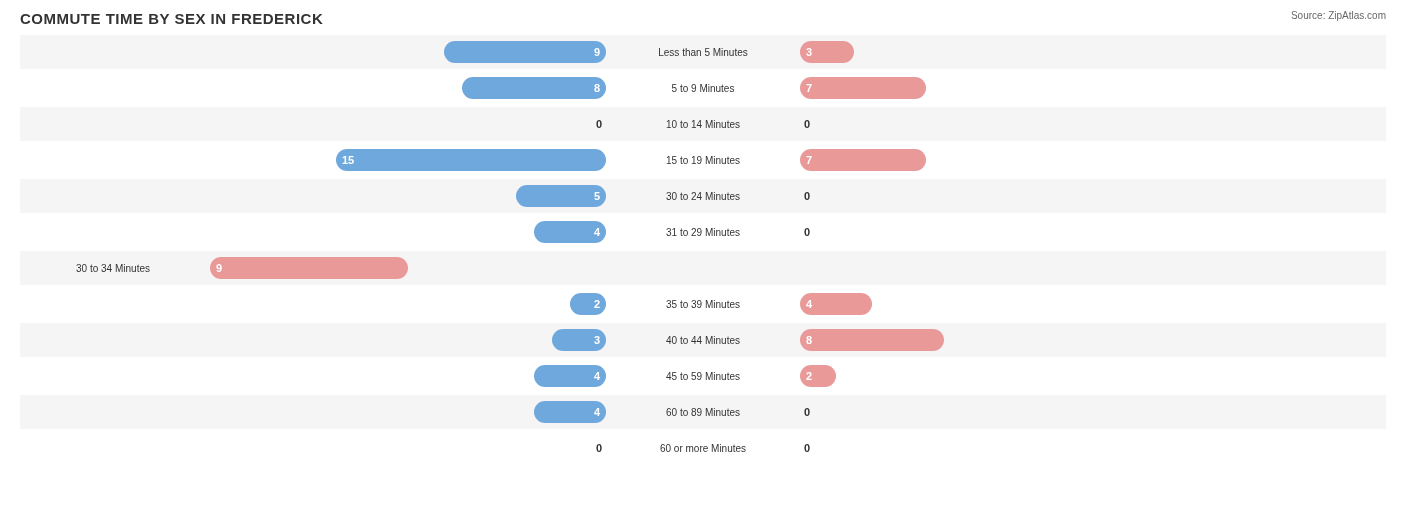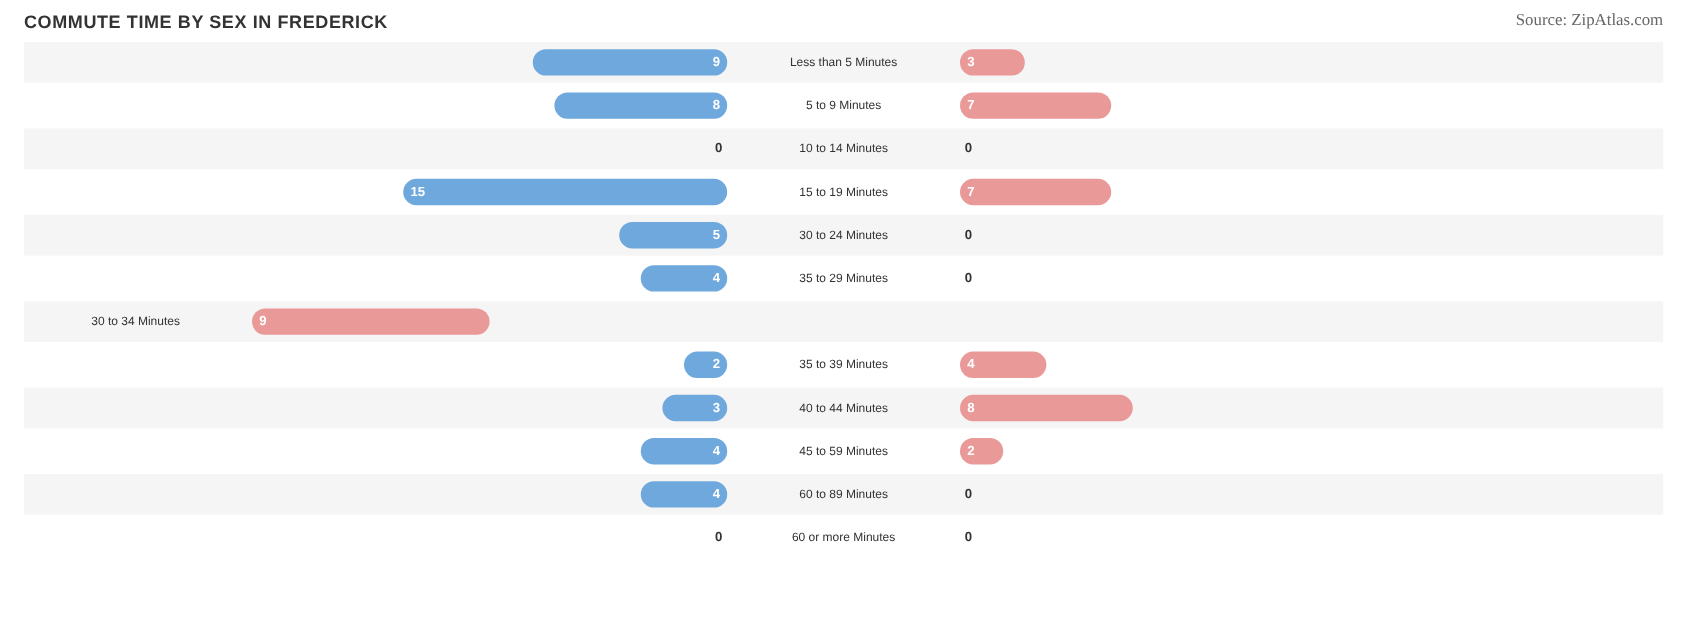--- a/index.html
+++ b/index.html
@@ -20,23 +20,22 @@
       font-size: 15px;
       font-weight: bold;
       color: #333;
       margin-bottom: 8px;
       letter-spacing: 0.5px;
     }
     .source {
       position: absolute;
       top: 10px;
       right: 20px;
-      font-size: 14px;
+      font-size: 10px;
       color: #666;
-      font-family: Liberation Serif, serif;
     }
     .chart-area {
       width: 100%;
       height: 390px;
       position: relative;
     }
     .row {
       display: flex;
       align-items: center;
       height: 34px;
@@ -217,21 +216,21 @@
         <div class="right-section">
           <span class="bar-female-label-outside">0</span>
         </div>
       </div>
       <div class="row">
         <div class="left-section">
           <div class="bar-male" style="width: 72px;">
             <span class="bar-male-label">4</span>
           </div>
         </div>
-        <div class="center-label">35 to 29 Minutes</div>
+        <div class="center-label">31 to 29 Minutes</div>
         <div class="right-section">
           <span class="bar-female-label-outside">0</span>
         </div>
       </div>
       <div class="row">
         <div class="center-label">30 to 34 Minutes</div>
         <div class="right-section">
           <div class="bar-female" style="width: 198px;">
             <span class="bar-female-label">9</span>
           </div>

